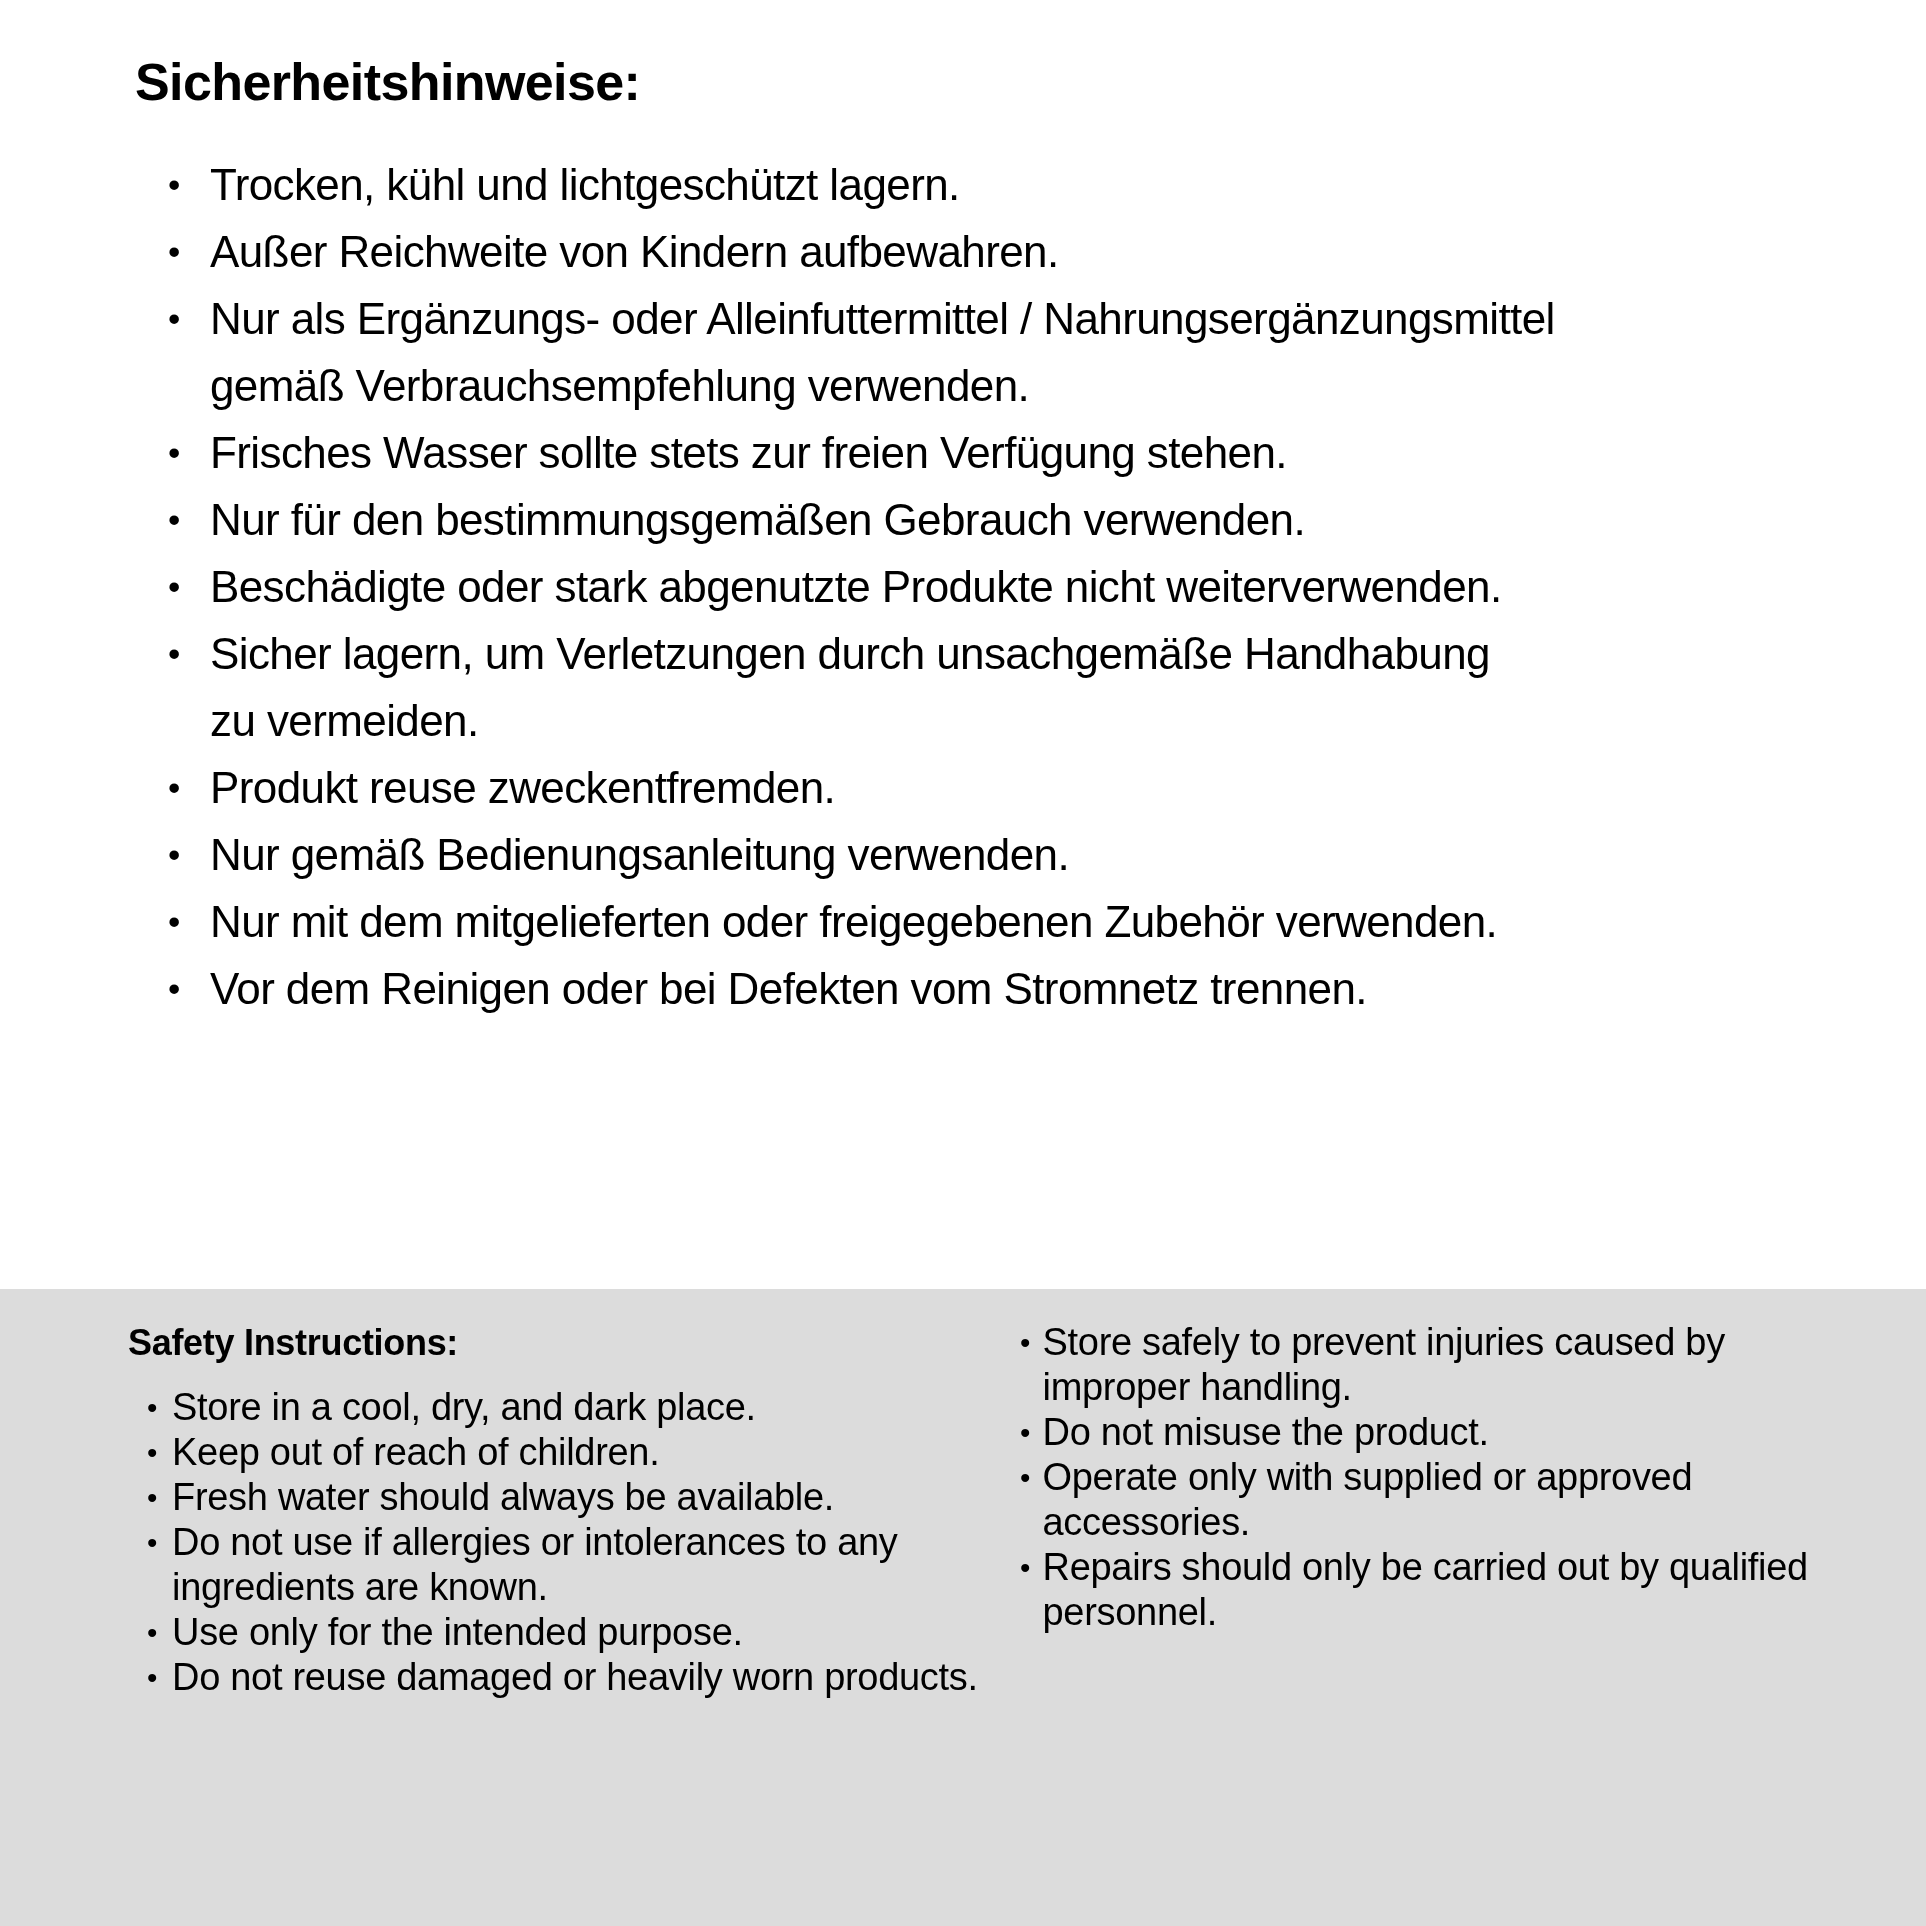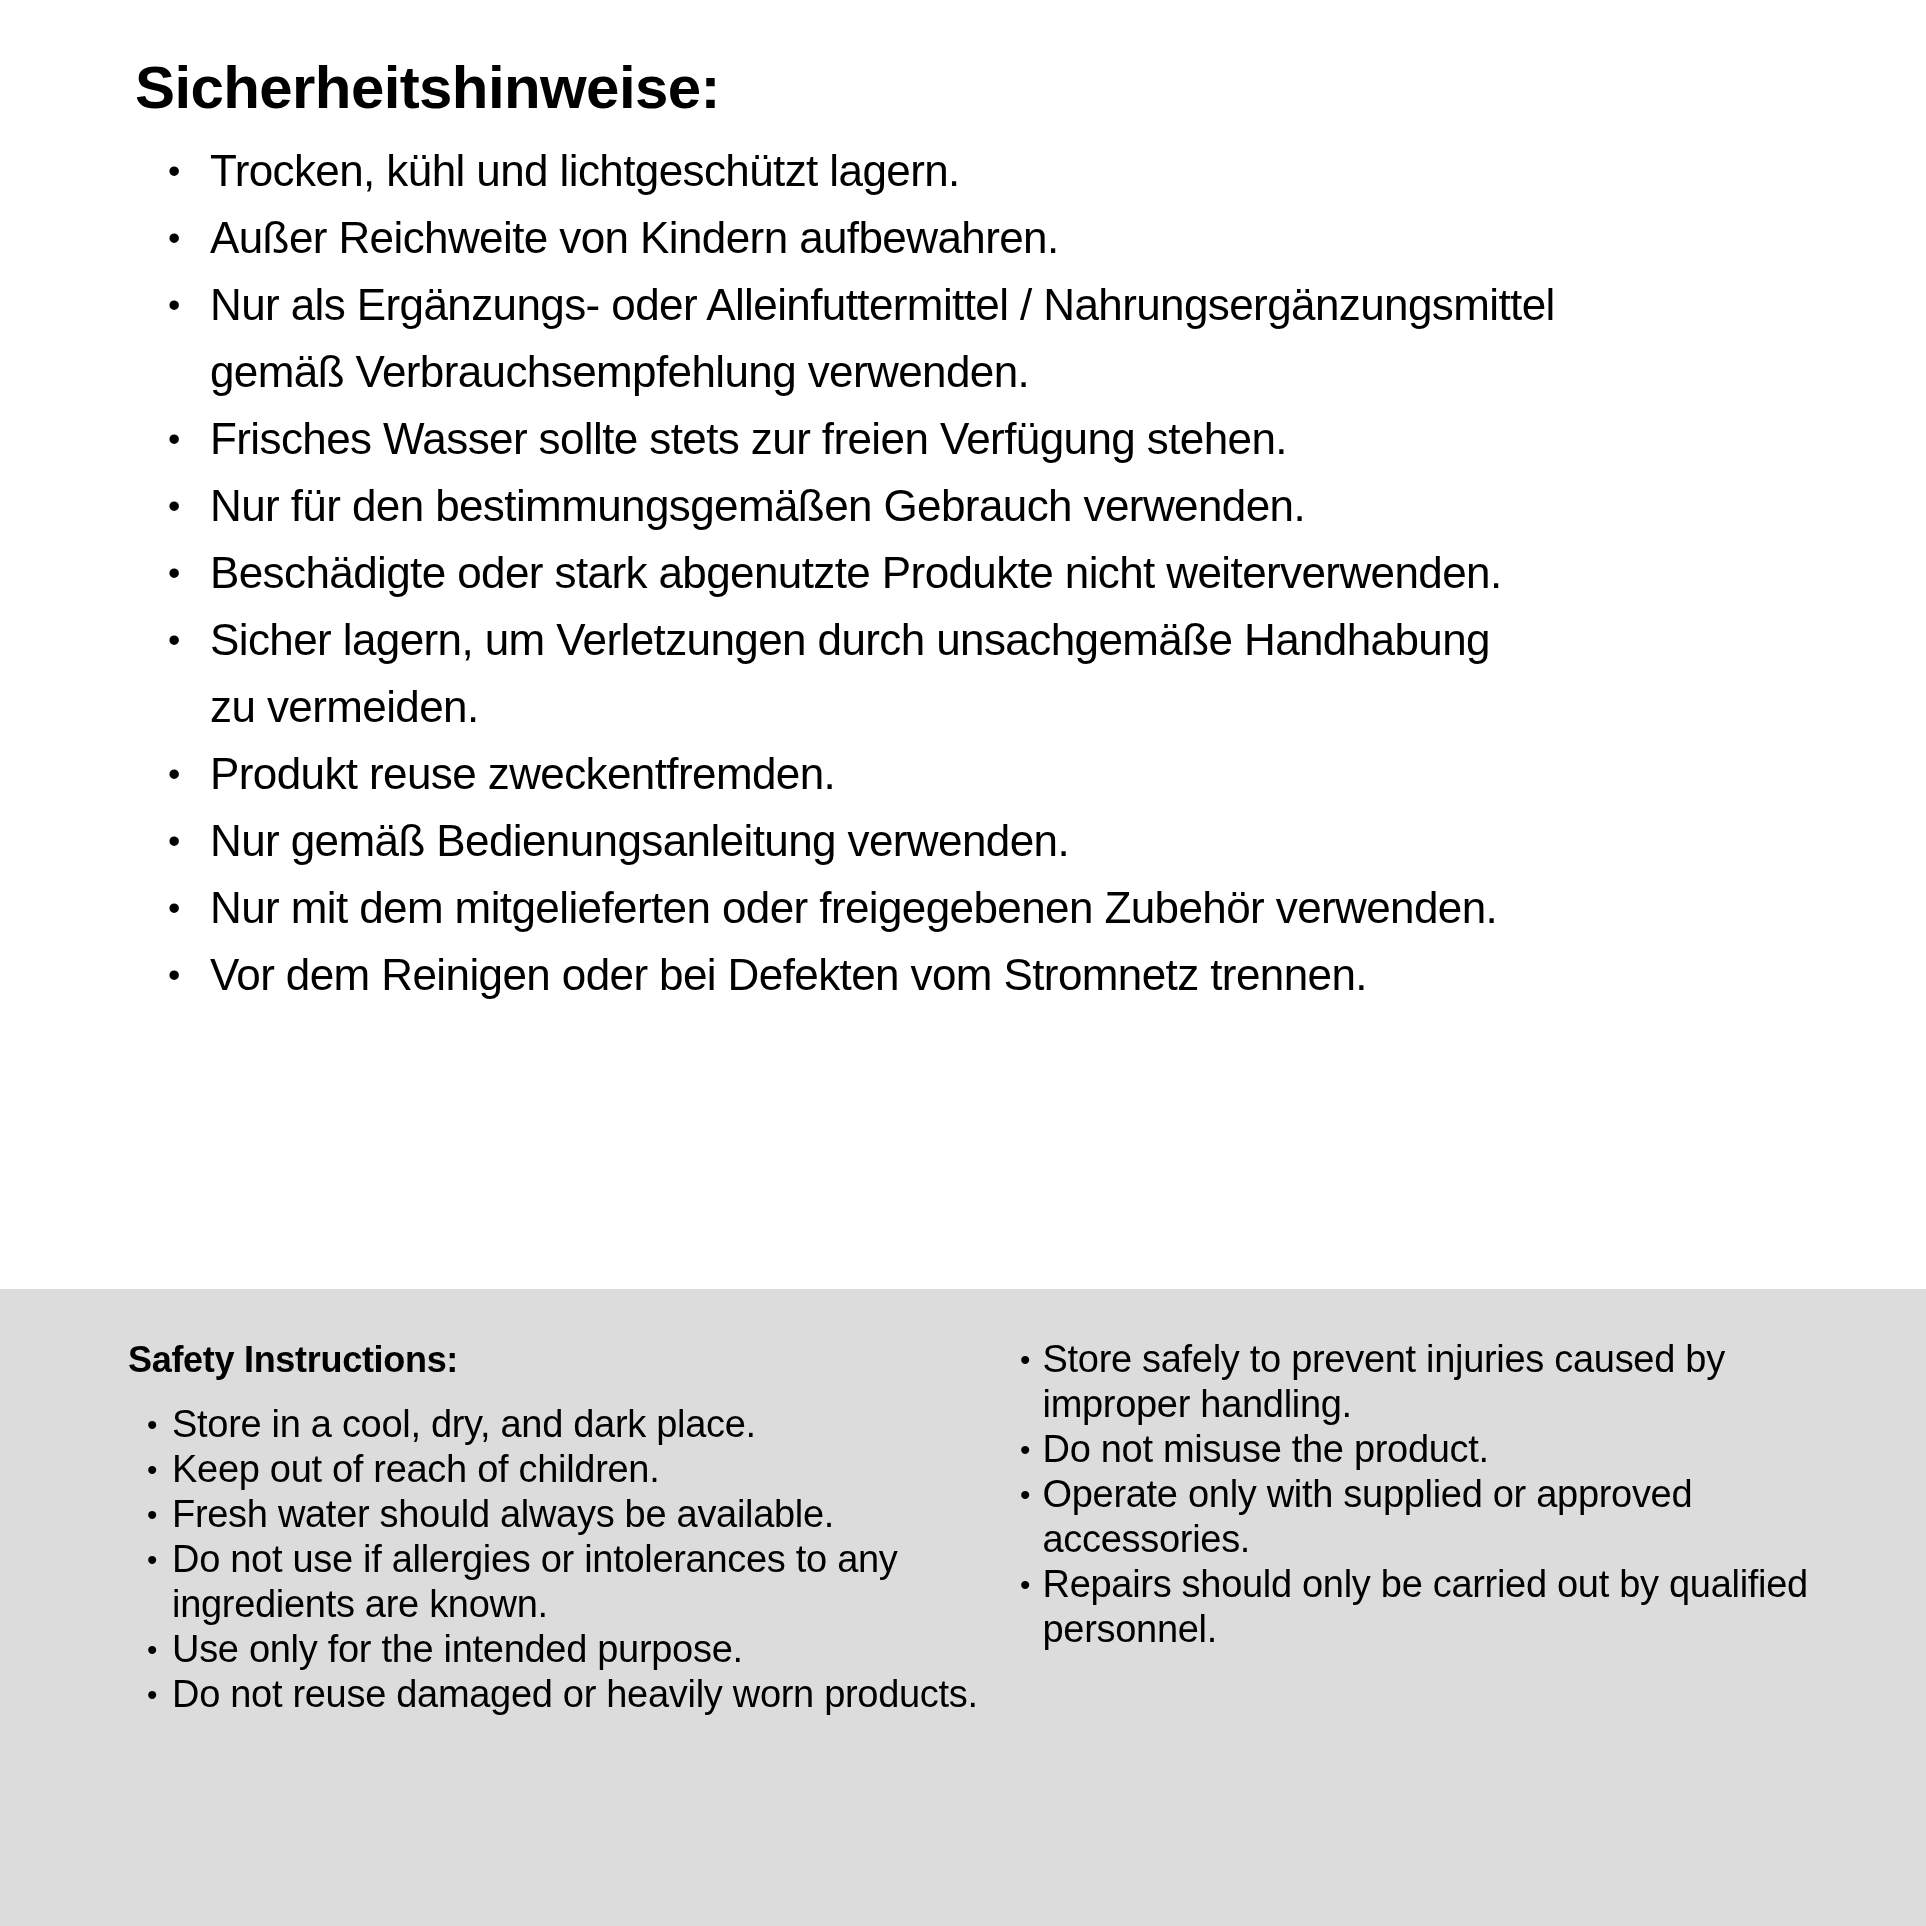--- a/index.html
+++ b/index.html
@@ -12,22 +12,22 @@
     color: #000000;
     -webkit-font-smoothing: antialiased;
   }
   .top-section {
     box-sizing: border-box;
     height: 1289px;
     padding: 50px 77px 0 135px;
     background: #ffffff;
   }
   .de-title {
-    margin: 0 0 12px 0;
-    font-size: 60px;
+    margin: 0 0 36px 0;
+    font-size: 52px;
     font-weight: 700;
     letter-spacing: -0.6px;
     line-height: 1.25;
   }
   ul.bullet-list {
     list-style: none;
     margin: 0;
     padding: 0;
   }
   .de-list {
@@ -46,21 +46,21 @@
     left: 33px;
     top: 0;
     font-size: 0.8em;
     line-height: 67px;
   }
   .bottom-section {
     box-sizing: border-box;
     height: 638px;
     background: #dcdcdc;
     display: flex;
-    padding: 48px 26px 0 128px;
+    padding: 31px 26px 0 128px;
   }
   .en-col-left {
     width: 892px;
     flex: 0 0 892px;
   }
   .en-col-right {
     flex: 1 1 auto;
   }
   .en-title {
     margin: 0 0 18px 0;

